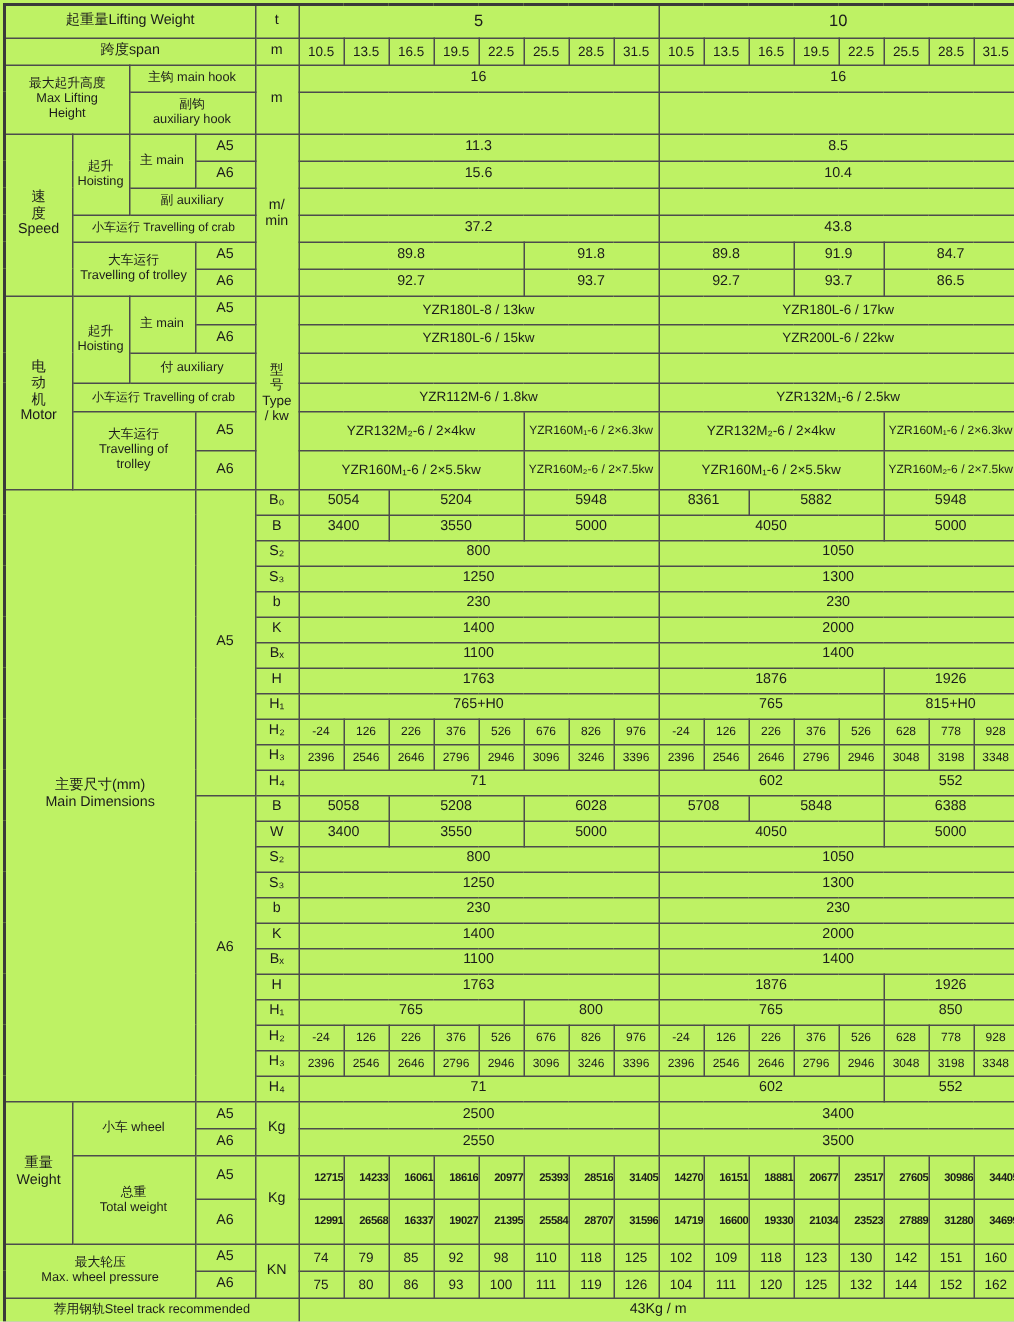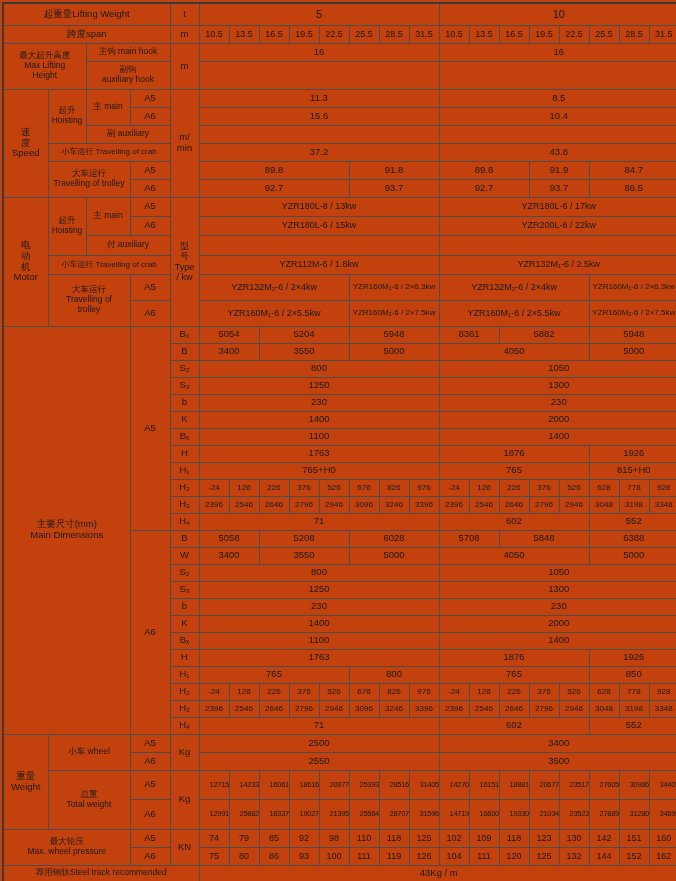--- a/index.html
+++ b/index.html
@@ -1,25 +1,25 @@
 <!DOCTYPE html>
 <html><head>
 <meta charset="utf-8">
 <style>
   html,body{margin:0;padding:0;background:#e9e9e9;}
-  .page{width:676px;height:881px;background:#c2410c;box-sizing:border-box;padding:2px;overflow:hidden;}
+  .page{width:676px;height:881px;background:#bef264;box-sizing:border-box;padding:2px;overflow:hidden;}
   table{border-collapse:collapse;table-layout:fixed;width:672px;height:877px;
         font-family:"Liberation Sans","DejaVu Sans",sans-serif;border:2px solid #3a3a3a;}
   td{border:1px solid #4c4c4c;text-align:center;vertical-align:middle;padding:0 1px;
      font-size:9.5px;color:#1b1b1b;line-height:1.15;overflow:hidden;box-sizing:border-box;}
   .pl{white-space:pre-line;margin-left:40px;}
   .sm{font-size:8.5px;}
   .f9{font-size:9px;text-align:center;}
   .f8{font-size:8px;}
-  .f7{font-size:7.5px;letter-spacing:-0.3px;padding:10px;}
+  .f7{font-size:7.5px;letter-spacing:-0.3px;padding:10px;font-weight:bold;}
   .f11{font-size:11px;}
 </style>
 </head>
 <body>
 
 <div class="page">
   <table>
     <colgroup>
         <col style="width: 45px;">
         <col style="width: 38px;">
@@ -412,21 +412,21 @@
           <td class="f7">18881</td>
           <td class="f7">20677</td>
           <td class="f7">23517</td>
           <td class="f7">27605</td>
           <td class="f7">30986</td>
           <td class="f7">34405</td>
         </tr>
         <tr style="height: 18px;">
           <td>A6</td>
           <td class="f7">12991</td>
-          <td class="f7">25882</td>
+          <td class="f7">26568</td>
           <td class="f7">16337</td>
           <td class="f7">19027</td>
           <td class="f7">21395</td>
           <td class="f7">25584</td>
           <td class="f7">28707</td>
           <td class="f7">31596</td>
           <td class="f7">14719</td>
           <td class="f7">16600</td>
           <td class="f7">19330</td>
           <td class="f7">21034</td>

